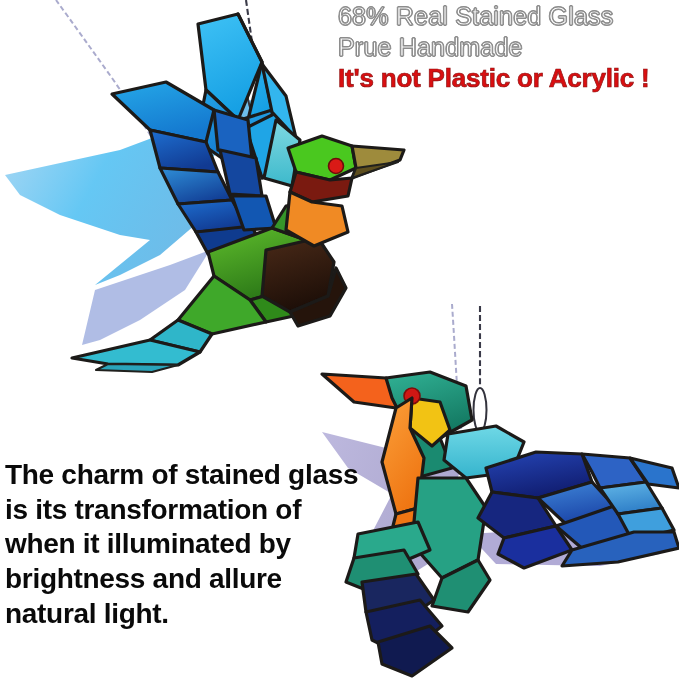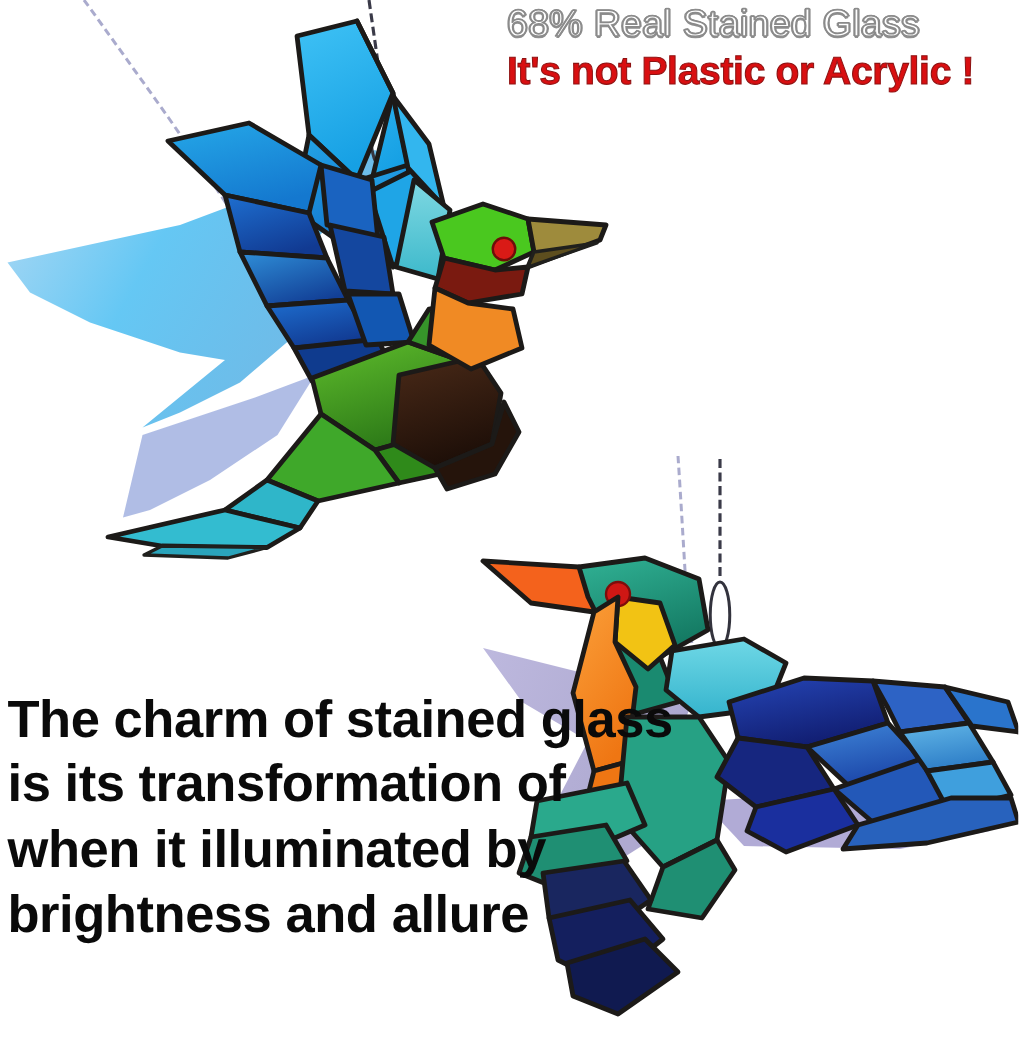--- a/index.html
+++ b/index.html
@@ -51,21 +51,21 @@
     white-space: nowrap;
     display: block;
   }
 
   
   #description-block {
     position: absolute;
     left: 5px;
     top: 458px;
     width: 340px;
-    font-size: 35px;
+    font-size: 28px;
     font-weight: bold;
     color: #0a0a0a;
     line-height: 1.24;
     letter-spacing: -0.3px;
   }
   #description-block .desc-line { display: block; white-space: nowrap; }
 
   
   .lead { stroke: #1c1a18; stroke-width: 3.2; stroke-linejoin: round; }
   .lead-thin { stroke: #20201d; stroke-width: 2.2; stroke-linejoin: round; }
@@ -251,23 +251,25 @@
         <path class="lead" d="M300,206 L346,200 L362,226 L318,232 Z" fill="url(#bLight)"></path>
         <path class="lead" d="M318,232 L362,226 L374,248 L332,258 Z" fill="#3f9fdd"></path>
         <path class="lead" d="M330,176 L372,186 L379,206 L348,202 Z" fill="#2a74cc"></path>
         <path class="lead" d="M272,268 L334,250 L374,250 L379,266 L318,280 L262,284 Z" fill="#2862bd"></path>
       </g>
     </svg>
   </div>
 
   <div id="promo-block">
     <span class="promo-outline">68% Real Stained Glass</span>
+    <span class="promo-outline">Prue Handmade</span>
     <span class="promo-alert">It's not Plastic or Acrylic !</span>
   </div>
 
   <div id="description-block">
     <span class="desc-line">The charm of stained glass</span>
     <span class="desc-line">is its transformation of</span>
     <span class="desc-line">when it illuminated by</span>
     <span class="desc-line">brightness and allure</span>
+    <span class="desc-line">natural light.</span>
   </div>
 
 </div>
 
 </body></html>

